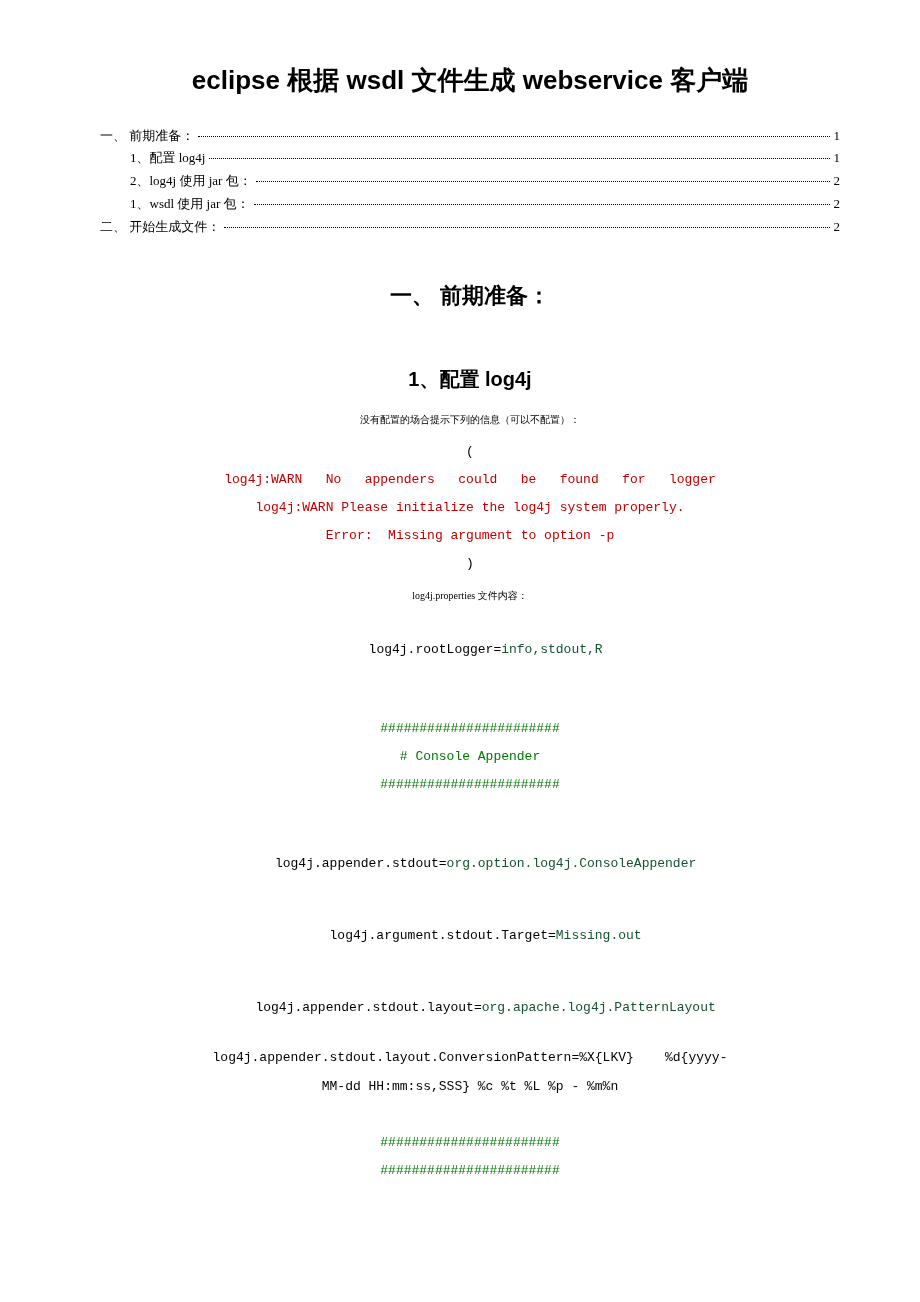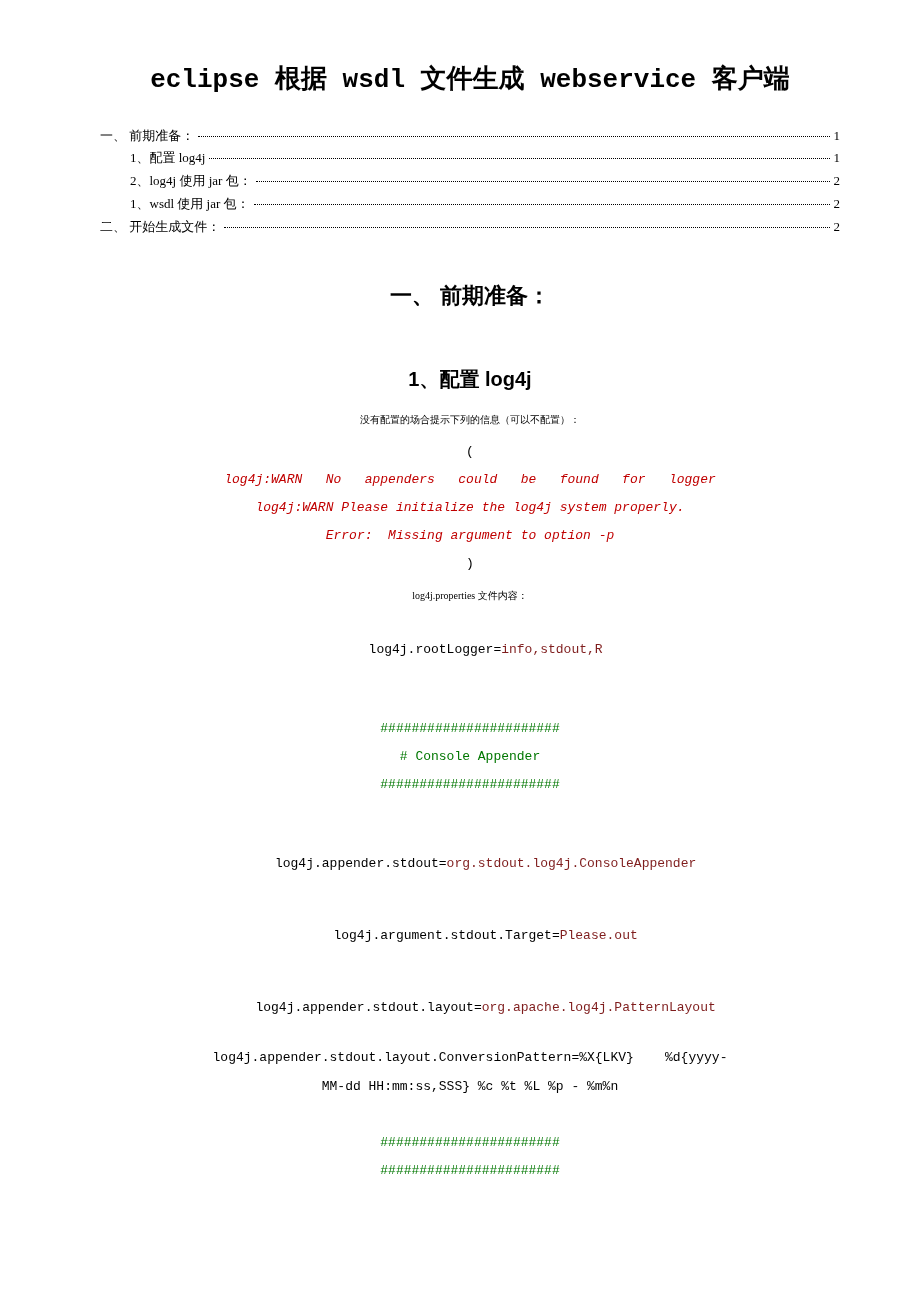--- a/index.html
+++ b/index.html
@@ -16,21 +16,21 @@
       min-height: 1302px;
       padding: 60px 80px 60px 100px;
       font-size: 14px;
       line-height: 1.6;
     }
     .page-title {
       text-align: center;
       font-size: 26px;
       font-weight: bold;
       margin-bottom: 24px;
-      font-family: Liberation Mono, monospace;
+      font-family: Liberation Sans, sans-serif;
       color: #000;
     }
     .toc {
       margin-bottom: 40px;
       font-size: 13px;
     }
     .toc-item {
       display: flex;
       align-items: baseline;
       margin-bottom: 2px;
@@ -79,27 +79,26 @@
     .code-block {
       font-family: "Courier New", Courier, monospace;
       font-size: 13px;
       line-height: 1.7;
       margin: 6px 0;
       white-space: pre-wrap;
       word-break: break-all;
     }
     .code-red {
       color: #c00000;
-      font-style: italic;
     }
     .code-black {
       color: #000000;
     }
     .code-blue {
-      color: #7f1d1d;
+      color: #14532d;
     }
     .code-comment {
       color: #007700;
     }
   </style>
 </head>
 <body>
 
 <h1 class="page-title">eclipse 根据 wsdl 文件生成 webservice 客户端</h1>
 
@@ -152,24 +151,24 @@
 
   <br>
 
   <div class="code-block code-comment">#######################</div>
   <div class="code-block code-comment"># Console Appender</div>
   <div class="code-block code-comment">#######################</div>
 
   <br>
 
   <div class="code-block">
-    <span class="code-black">log4j.appender.stdout=</span><span class="code-blue">org.stdout.log4j.ConsoleAppender</span>
+    <span class="code-black">log4j.appender.stdout=</span><span class="code-blue">org.option.log4j.ConsoleAppender</span>
   </div>
   <div class="code-block">
-    <span class="code-black">log4j.argument.stdout.Target=</span><span class="code-blue">Please.out</span>
+    <span class="code-black">log4j.argument.stdout.Target=</span><span class="code-blue">Missing.out</span>
   </div>
   <div class="code-block">
     <span class="code-black">log4j.appender.stdout.layout=</span><span class="code-blue">org.apache.log4j.PatternLayout</span>
   </div>
   <div class="code-block code-black">log4j.appender.stdout.layout.ConversionPattern=%X{LKV}    %d{yyyy-</div>
   <div class="code-block code-black">MM-dd HH:mm:ss,SSS} %c %t %L %p - %m%n</div>
 
   <br>
 
   <div class="code-block code-comment">#######################</div>

